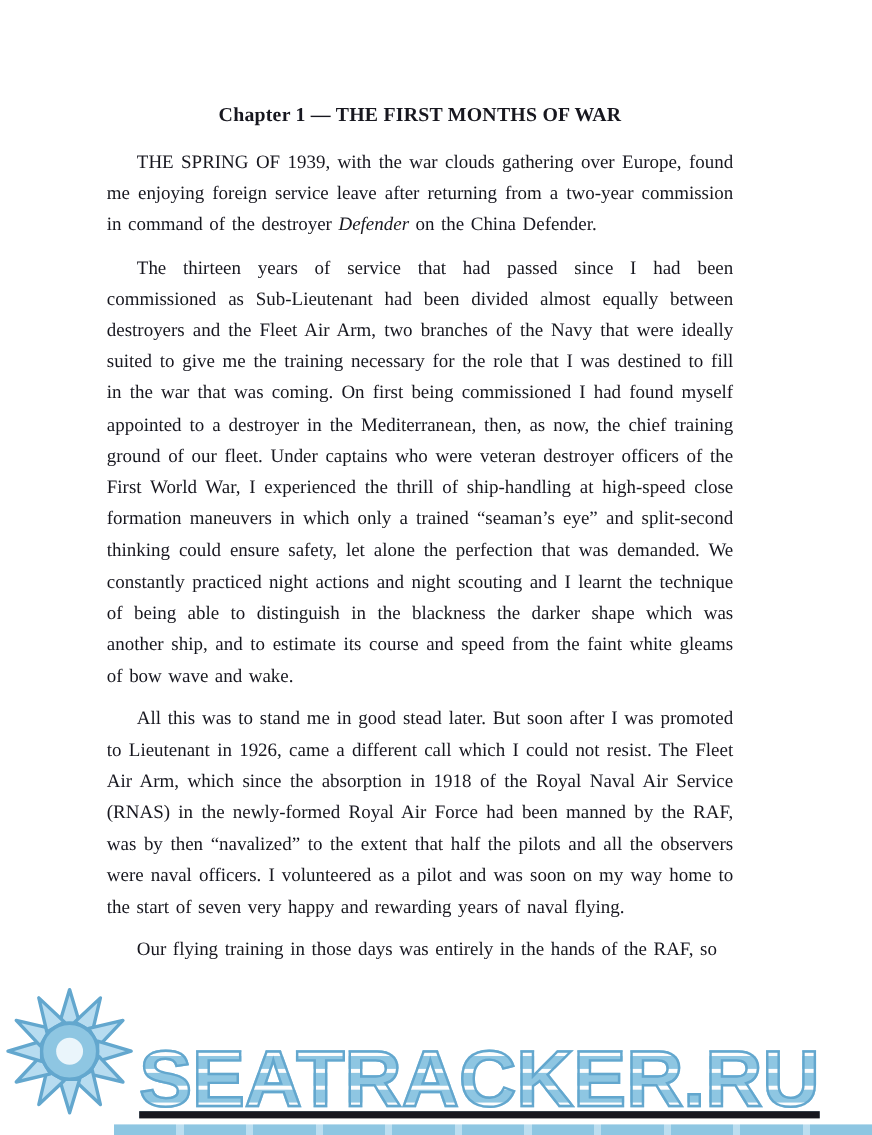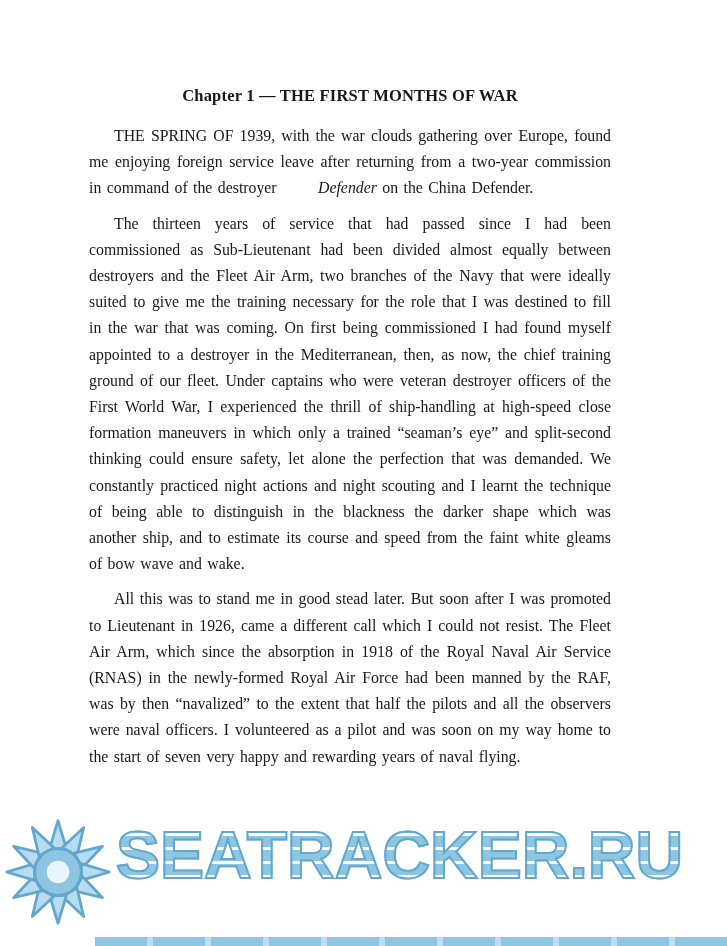--- a/index.html
+++ b/index.html
@@ -27,32 +27,33 @@
   }
   .para {
     font-size: 15.8px;
     line-height: 26.2px;
     text-align: justify;
     margin: 0 0 9px 0;
     text-indent: 25px;
     word-spacing: 1.5px;
   }
   .para .seg { display: inline; }
-  .para .ital { font-style: italic; margin-left: 36px; }
+  .para .ital { font-style: italic; }
 
   
   .watermark {
     position: absolute;
     left: 0;
     bottom: 14px;
     width: 727px;
     height: 116px;
     display: flex;
-    align-items: flex-start;
+    align-items: flex-end;
     z-index: 1;
+    text-decoration: underline;
   }
   .wm-sun {
     flex: 0 0 auto;
     margin-left: 2px;
   }
   .wm-text {
     font-family: "Liberation Sans", sans-serif;
     font-weight: bold;
     font-size: 66px;
     line-height: 1;
@@ -89,20 +90,21 @@
 
 <div class="page">
   <h1 class="chapter-title">Chapter 1 — THE FIRST MONTHS OF WAR</h1>
 
   <p class="para"><span class="seg">THE SPRING OF 1939, with the war clouds gathering over Europe, found me enjoying foreign service leave after returning from a two-year commission in command of the destroyer </span><span class="seg ital">Defender</span><span class="seg"> on the China Defender.</span></p>
 
   <p class="para">The thirteen years of service that had passed since I had been commissioned as Sub-Lieutenant had been divided almost equally between destroyers and the Fleet Air Arm, two branches of the Navy that were ideally suited to give me the training necessary for the role that I was destined to fill in the war that was coming. On first being commissioned I had found myself appointed to a destroyer in the Mediterranean, then, as now, the chief training ground of our fleet. Under captains who were veteran destroyer officers of the First World War, I experienced the thrill of ship-handling at high-speed close formation maneuvers in which only a trained “seaman’s eye” and split-second thinking could ensure safety, let alone the perfection that was demanded. We constantly practiced night actions and night scouting and I learnt the technique of being able to distinguish in the blackness the darker shape which was another ship, and to estimate its course and speed from the faint white gleams of bow wave and wake.</p>
 
   <p class="para">All this was to stand me in good stead later. But soon after I was promoted to Lieutenant in 1926, came a different call which I could not resist. The Fleet Air Arm, which since the absorption in 1918 of the Royal Naval Air Service (RNAS) in the newly-formed Royal Air Force had been manned by the RAF, was by then “navalized” to the extent that half the pilots and all the observers were naval officers. I volunteered as a pilot and was soon on my way home to the start of seven very happy and rewarding years of naval flying.</p>
 
+  <p class="para">Our flying training in those days was entirely in the hands of the RAF, so</p>
 </div>
 
 <div class="watermark">
   <svg class="wm-sun" width="112" height="112" viewBox="0 0 120 120" aria-hidden="true">
     <g fill="#b7dcf0" stroke="#63a7ce" stroke-width="3" stroke-linejoin="round">
       <path d="M60 5 L51 35 L69 35 Z"></path>
       <path d="M60 5 L51 35 L69 35 Z" transform="rotate(30 60 60)"></path>
       <path d="M60 5 L51 35 L69 35 Z" transform="rotate(60 60 60)"></path>
       <path d="M60 5 L51 35 L69 35 Z" transform="rotate(90 60 60)"></path>
       <path d="M60 5 L51 35 L69 35 Z" transform="rotate(120 60 60)"></path>

